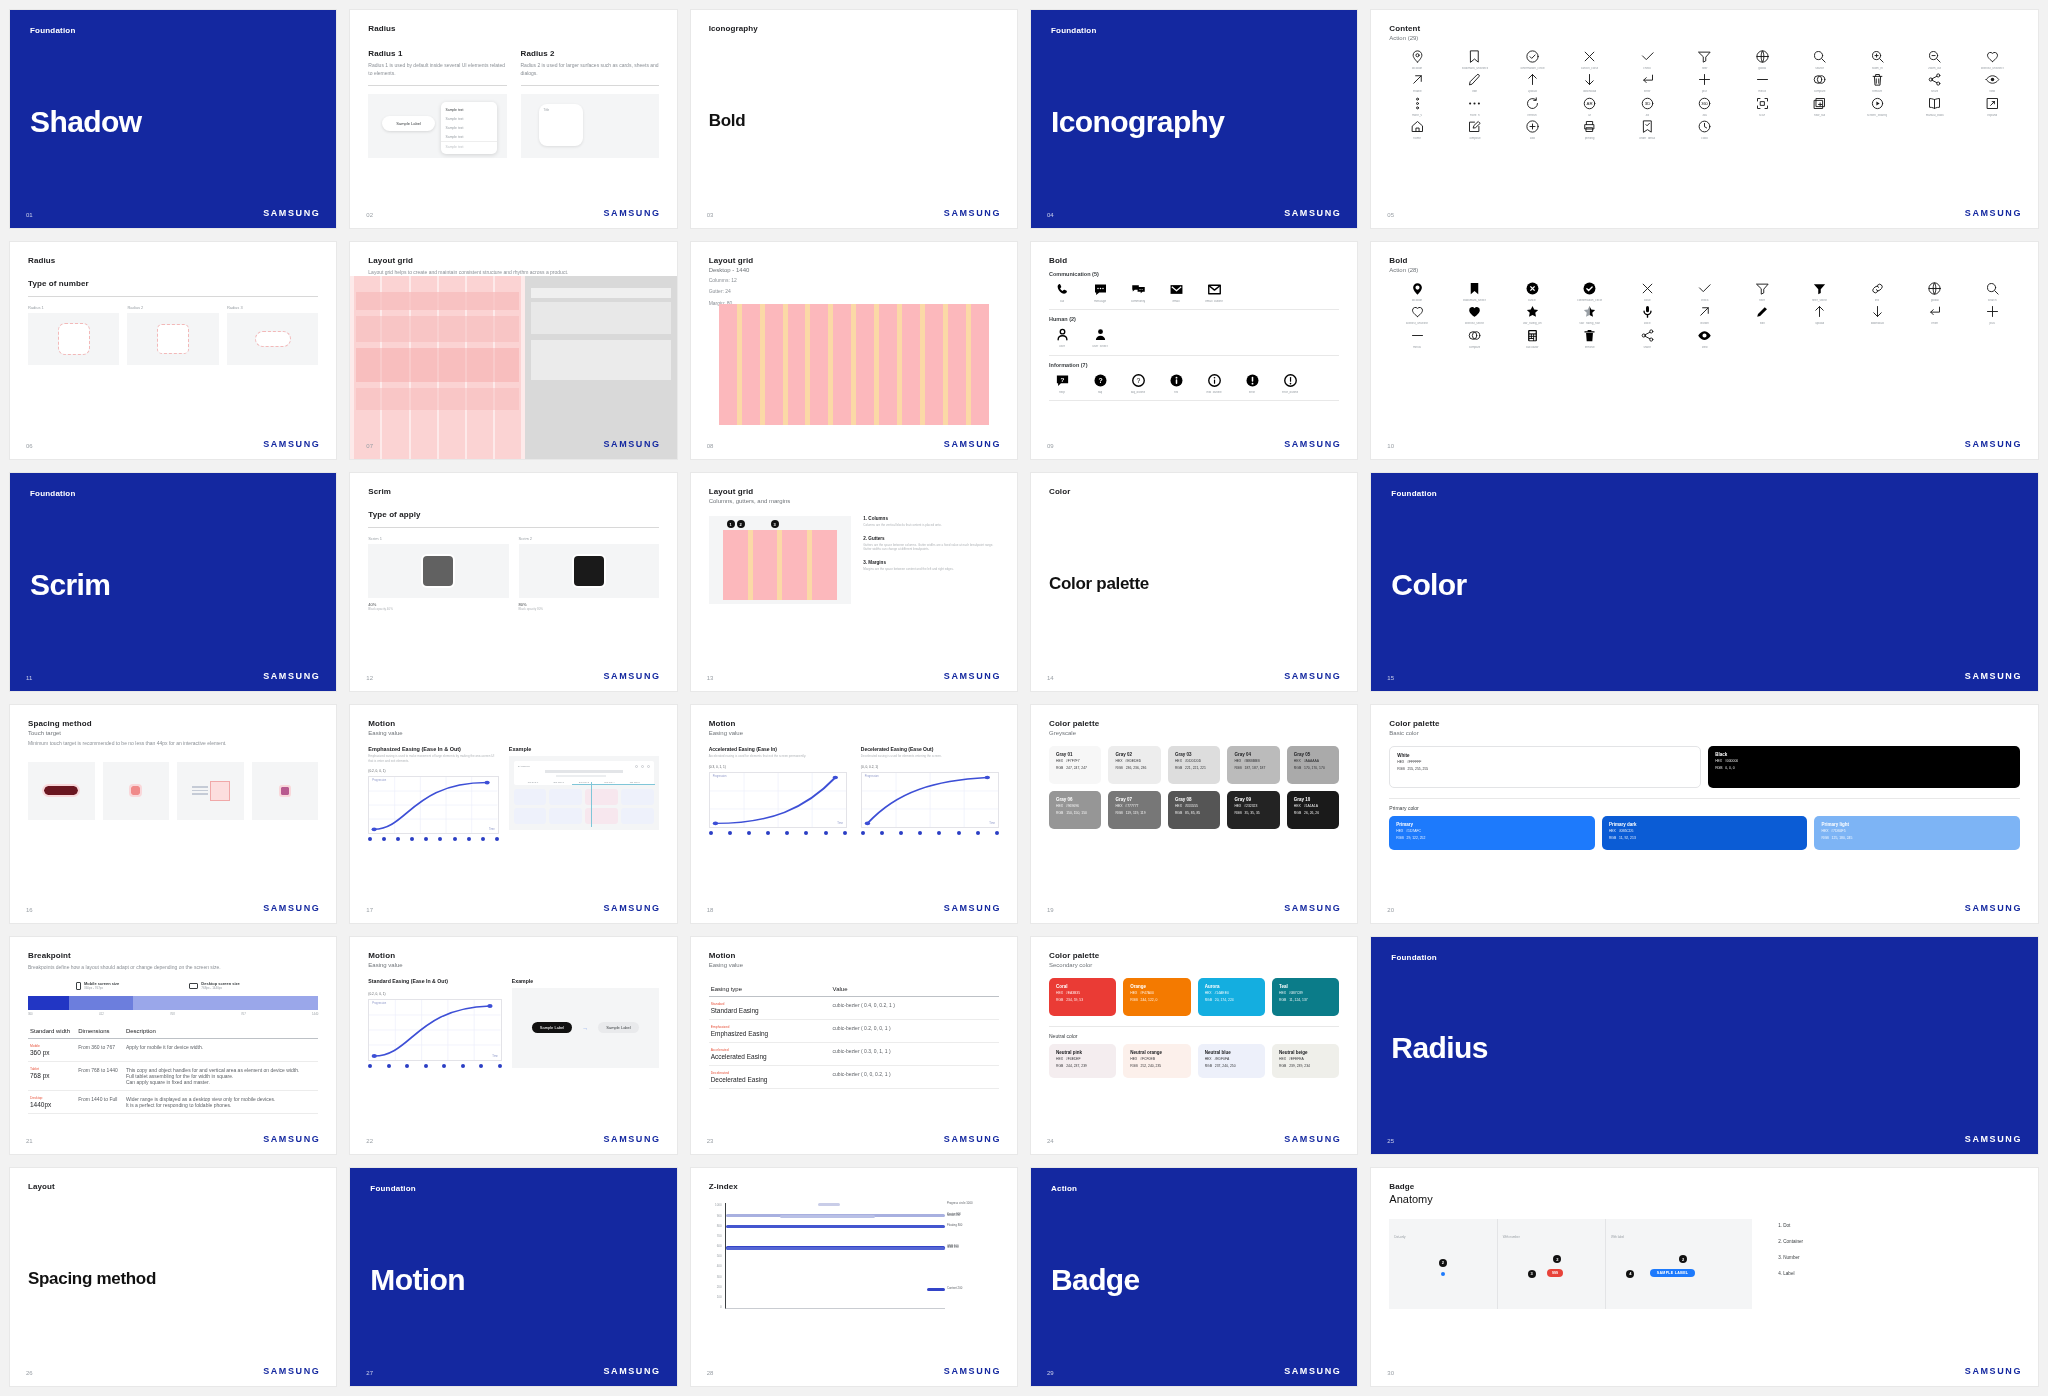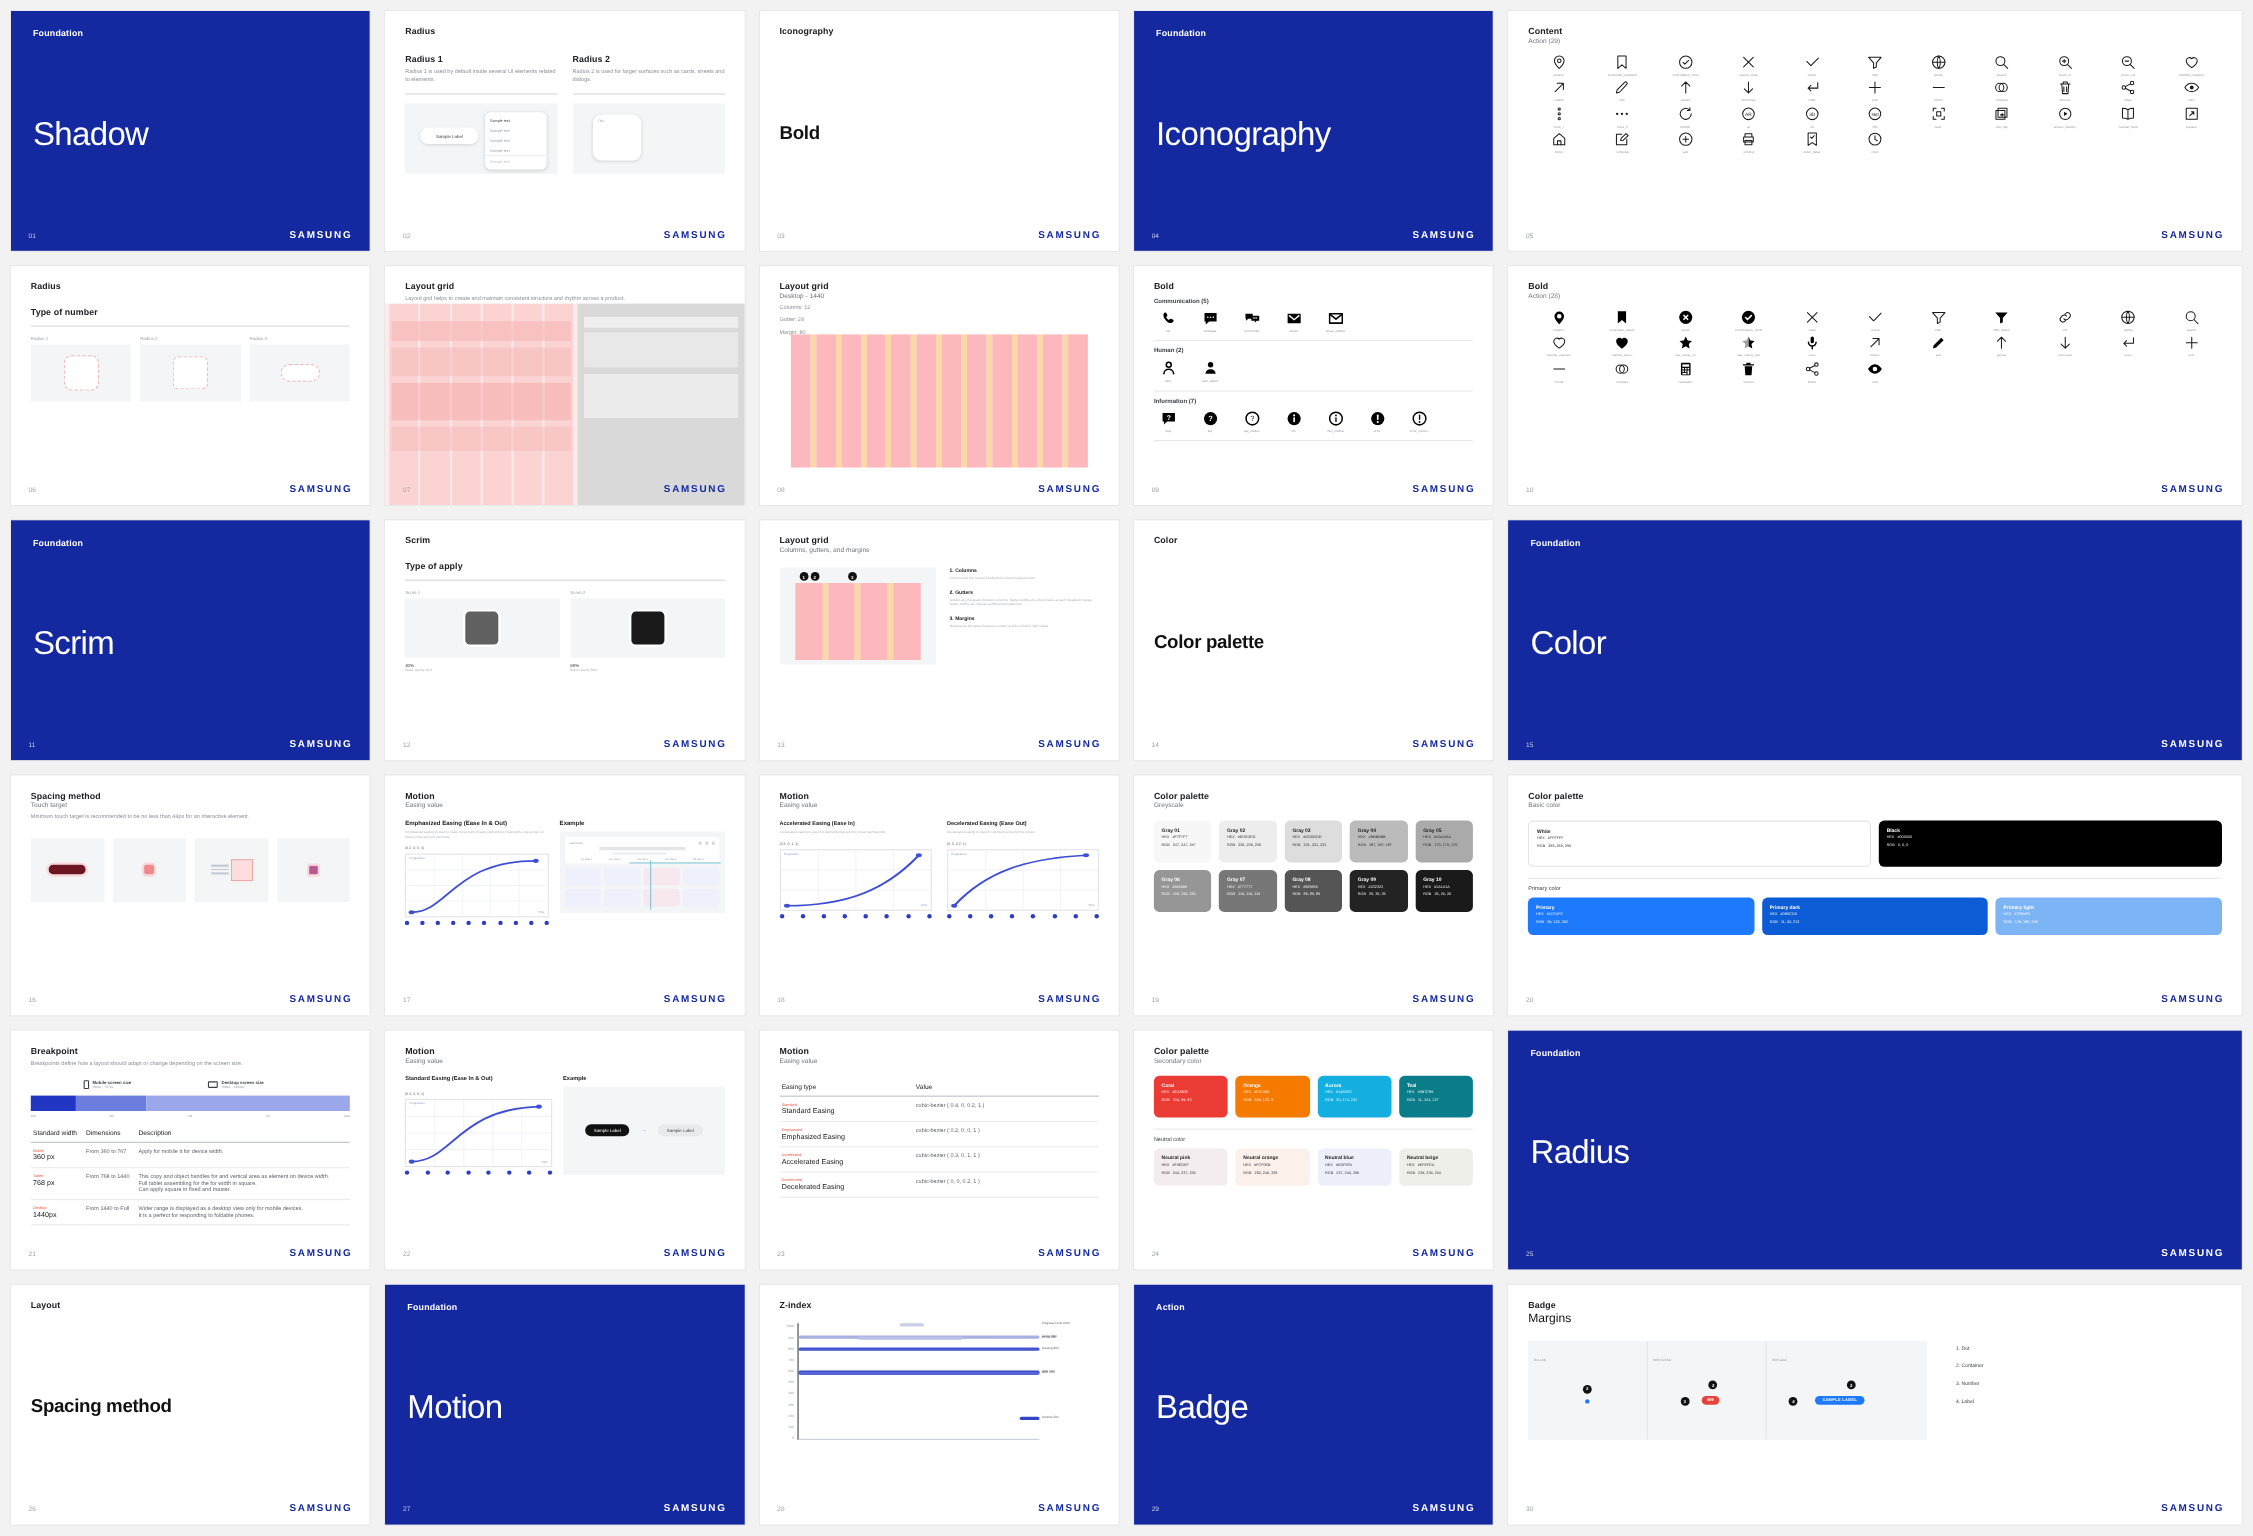--- a/index.html
+++ b/index.html
@@ -25,21 +25,21 @@
   }
   .slide.cover { background: #1428a0; }
 
   
   .cover-tag {
     position: absolute; left: 20px; top: 16px;
     color: #fff; font-size: 8px; letter-spacing: .2px; font-weight: 600;
   }
   .cover-title {
     position: absolute; left: 20px; top: 50%; transform: translateY(-40%);
-    color: #fff; font-size: 30px; font-weight: 400; letter-spacing: -0.6px;
+    color: #fff; font-size: 30px; font-weight: 700; letter-spacing: -0.6px;
   }
   .samsung-logo {
     position: absolute; right: 16px; bottom: 10px;
     font-size: 9px; font-weight: 700; letter-spacing: 1.6px;
     color: #1428a0;
   }
   .cover .samsung-logo { color: #ffffff; }
   .page-num {
     position: absolute; left: 16px; bottom: 10px;
     font-size: 6px; color: #9aa0a6;
@@ -1540,21 +1540,21 @@
   <div class="slide cover">
     <div class="cover-tag">Action</div>
     <div class="cover-title">Badge</div>
     <div class="page-num">29</div>
     <div class="samsung-logo">SAMSUNG</div>
   </div>
 
   <div class="slide" style="grid-column: span 2;">
     <div class="s-pad">
       <div class="s-kicker">Badge</div>
-      <div style="font-size:11px;color:#111;font-weight:500;margin-top:2px;">Margins</div>
+      <div style="font-size:11px;color:#111;font-weight:500;margin-top:2px;">Anatomy</div>
       <div style="display:flex;gap:26px;margin-top:14px;">
         <div style="flex:1.5;display:flex;background:#f4f5f6;height:90px;">
           <div style="flex:1;border-right:.6px solid #e3e4e6;position:relative;padding:5px;">
             <span style="font-size:3px;color:#9aa0a6;">Dot-only</span>
             <div style="position:absolute;left:50%;top:44%;transform:translateX(-50%);" class="badge-dot">2</div>
             <div style="position:absolute;left:50%;top:58%;transform:translateX(-50%);width:4px;height:4px;border-radius:50%;background:#1d7afc;"></div>
           </div>
           <div style="flex:1;border-right:.6px solid #e3e4e6;position:relative;padding:5px;">
             <span style="font-size:3px;color:#9aa0a6;">With number</span>
             <div style="position:absolute;left:52%;top:40%;" class="badge-dot">2</div>

